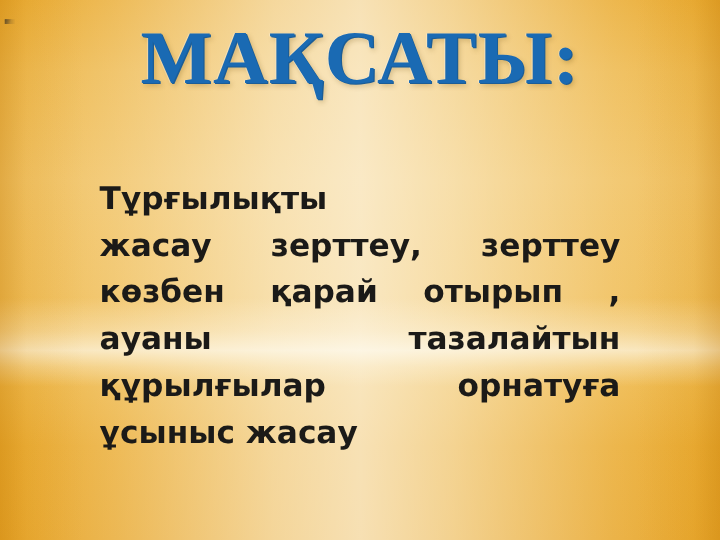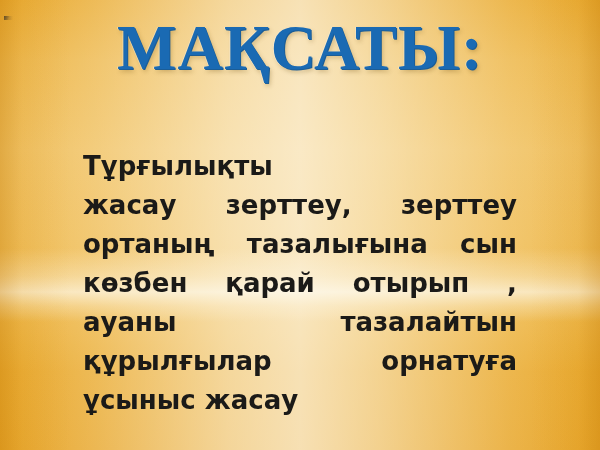--- a/index.html
+++ b/index.html
@@ -141,25 +141,20 @@
   <div id="body-wrap">
     <div class="body-line jst">
         <span class="w">Тұрғылықты</span>
       </div>
     <div class="body-line jst">
         <span class="w">жасау</span>
         <span class="w">зерттеу,</span>
         <span class="w">зерттеу</span>
       </div>
     <div class="body-line jst">
-        <span class="w">ортаның</span>
-        <span class="w">тазалығына</span>
-        <span class="w">сын</span>
-      </div>
-    <div class="body-line jst">
         <span class="w">көзбен</span>
         <span class="w">қарай</span>
         <span class="w">отырып</span>
         <span class="w">,</span>
       </div>
     <div class="body-line jst">
         <span class="w">ауаны</span>
         <span class="w">тазалайтын</span>
       </div>
     <div class="body-line jst">

